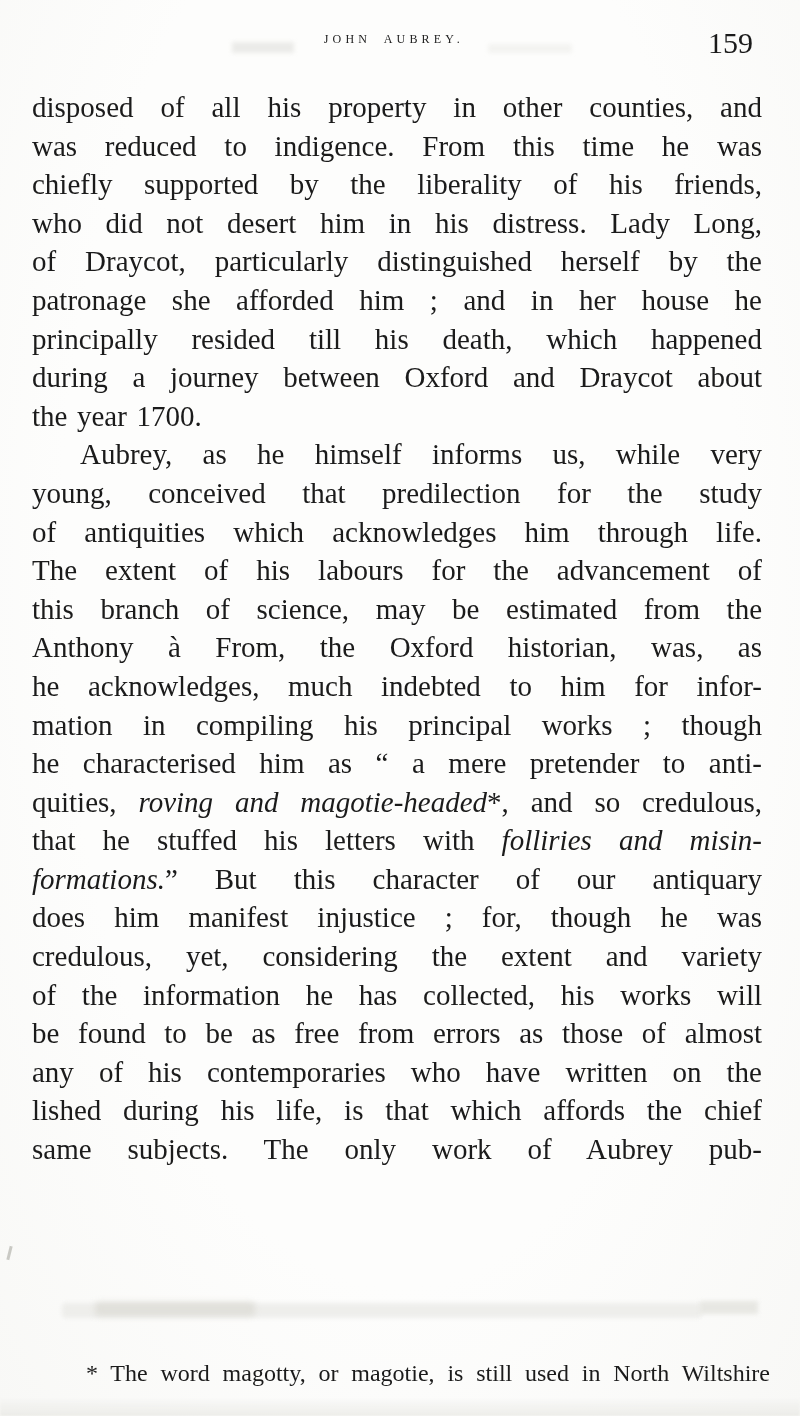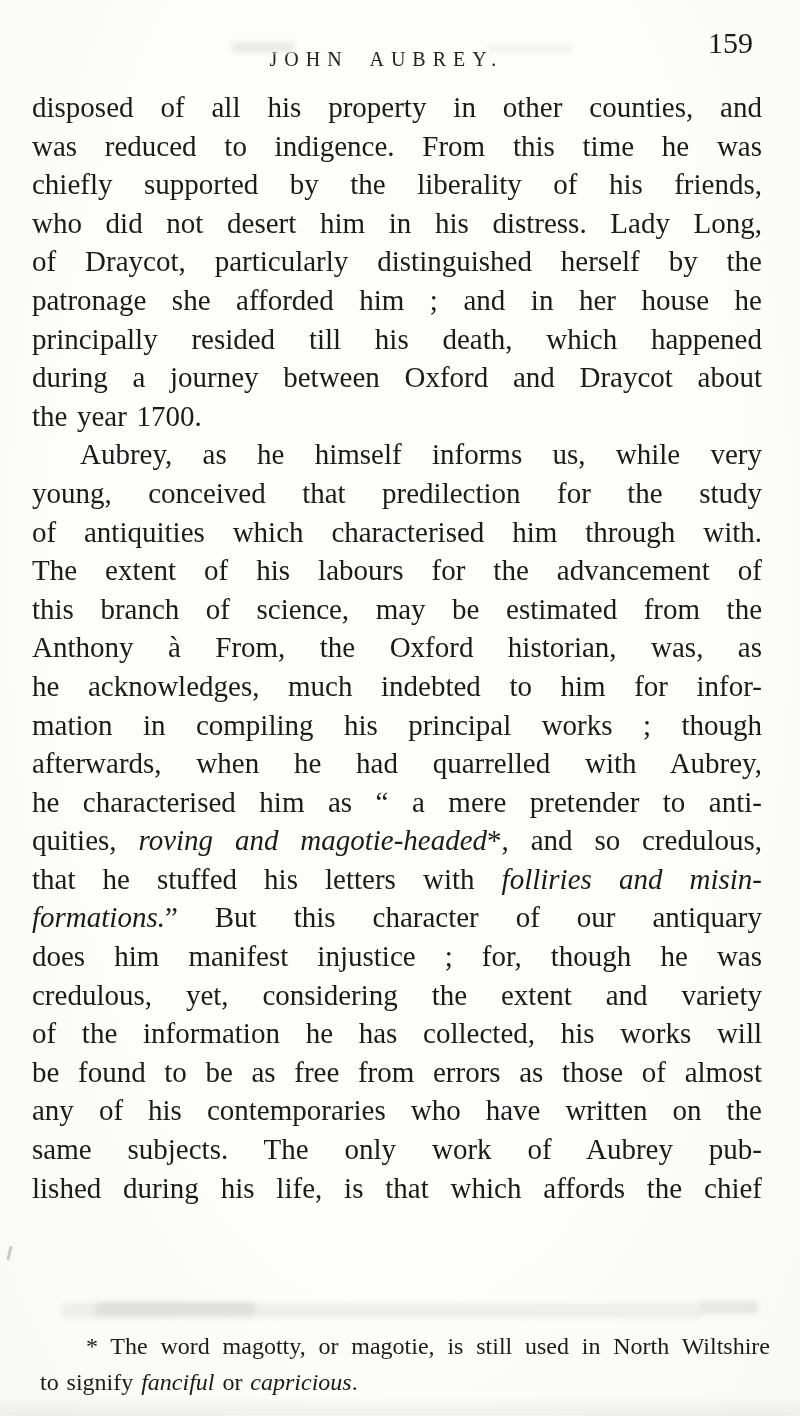--- a/index.html
+++ b/index.html
@@ -11,23 +11,23 @@
     font-family: "Liberation Serif", "DejaVu Serif", serif;
     color: #1b1b1b;
     overflow: hidden;
   }
   .header {
     position: absolute;
     top: 28px; left: 40px; right: 30px; height: 34px;
   }
   .running-title {
     position: absolute;
-    left: 50%; top: 20px;
+    left: 50%; top: 4px;
     transform: translateX(-58%);
-    font-size: 20px;
+    font-size: 12px;
     letter-spacing: 0.35em;
     word-spacing: 0.5em;
     color: #222;
     white-space: nowrap;
   }
   .page-number {
     position: absolute;
     right: 17px; top: -2px;
     font-size: 30px;
     color: #1a1a1a;
@@ -48,20 +48,21 @@
   .line.indent { text-indent: 48px; }
   .line i { font-style: italic; }
   .footnote {
     position: absolute;
     top: 1328px; left: 40px; width: 730px;
   }
   .footnote .line {
     height: 36px;
     line-height: 36px;
     font-size: 24px;
+    margin-top: 27px;
   }
   .footnote .line.indent { text-indent: 46px; }
   .artifact { position: absolute; pointer-events: none; }
   .smudge-a { left: 232px; top: 42px; width: 62px; height: 11px; background: #e7e7e4; filter: blur(2px); opacity: .8; }
   .smudge-b { left: 488px; top: 44px; width: 84px; height: 9px; background: #ededea; filter: blur(2px); opacity: .6; }
   .smudge-c { left: 62px; top: 1303px; width: 640px; height: 15px; background: #ececе9; background: #ececE9; filter: blur(2px); opacity: .85; border-radius: 4px; }
   .smudge-d { left: 95px; top: 1302px; width: 160px; height: 14px; background: #dddd d8; background: #dddcd6; filter: blur(3px); opacity: .8; border-radius: 4px; }
   .smudge-e { left: 700px; top: 1301px; width: 58px; height: 13px; background: #e3e3de; filter: blur(2px); opacity: .8; }
   .tick-mark { left: 8px; top: 1246px; width: 3px; height: 14px; background: #c9c9c4; transform: rotate(14deg); filter: blur(0.5px); }
   .bottom-band { left: 0; top: 1398px; width: 800px; height: 18px; background: linear-gradient(to bottom, rgba(237,237,234,0), rgba(230,230,226,0.7)); filter: blur(1px); }
@@ -81,38 +82,37 @@
       <div class="line justify"><span>was reduced to indigence.  From this time he was</span></div>
       <div class="line justify"><span>chiefly supported by the liberality of his friends,</span></div>
       <div class="line justify"><span>who did not desert him in his distress.  Lady Long,</span></div>
       <div class="line justify"><span>of Draycot, particularly distinguished herself by the</span></div>
       <div class="line justify"><span>patronage she afforded him ; and in her house he</span></div>
       <div class="line justify"><span>principally resided till his death, which happened</span></div>
       <div class="line justify"><span>during a journey between Oxford and Draycot about</span></div>
       <div class="line"><span>the year 1700.</span></div>
       <div class="line justify indent"><span>Aubrey, as he himself informs us, while very</span></div>
       <div class="line justify"><span>young, conceived that predilection for the study</span></div>
-      <div class="line justify"><span>of antiquities which characterised him through with.</span></div>
+      <div class="line justify"><span>of antiquities which acknowledges him through life.</span></div>
       <div class="line justify"><span>The extent of his labours for the advancement of</span></div>
       <div class="line justify"><span>this branch of science, may be estimated from the</span></div>
       <div class="line justify"><span>Anthony à From, the Oxford historian, was, as</span></div>
       <div class="line justify"><span>he acknowledges, much indebted to him for infor-</span></div>
       <div class="line justify"><span>mation in compiling his principal works ; though</span></div>
-      <div class="line justify"><span>afterwards, when he had quarrelled with Aubrey,</span></div>
       <div class="line justify"><span>he characterised him as “ a mere pretender to anti-</span></div>
       <div class="line justify"><span>quities, </span><i>roving and magotie-headed</i><span>*, and so credulous,</span></div>
       <div class="line justify"><span>that he stuffed his letters with </span><i>folliries and misin-</i></div>
       <div class="line justify"><i>formations.</i><span>”  But this character of our antiquary</span></div>
       <div class="line justify"><span>does him manifest injustice ; for, though he was</span></div>
       <div class="line justify"><span>credulous, yet, considering the extent and variety</span></div>
       <div class="line justify"><span>of the information he has collected, his works will</span></div>
       <div class="line justify"><span>be found to be as free from errors as those of almost</span></div>
       <div class="line justify"><span>any of his contemporaries who have written on the</span></div>
+      <div class="line justify"><span>lished during his life, is that which affords the chief</span></div>
       <div class="line justify"><span>same subjects.  The only work of Aubrey pub-</span></div>
-      <div class="line justify"><span>lished during his life, is that which affords the chief</span></div>
     </div>
 
   <div class="footnote" id="footnote-lines">
       <div class="line justify indent"><span>*  The word magotty, or magotie, is still used in North Wiltshire</span></div>
       <div class="line"><span>to signify </span><i>fanciful</i><span> or </span><i>capricious</i><span>.</span></div>
     </div>
 
   <div class="artifact smudge-a"></div>
   <div class="artifact smudge-b"></div>
   <div class="artifact smudge-c"></div>

